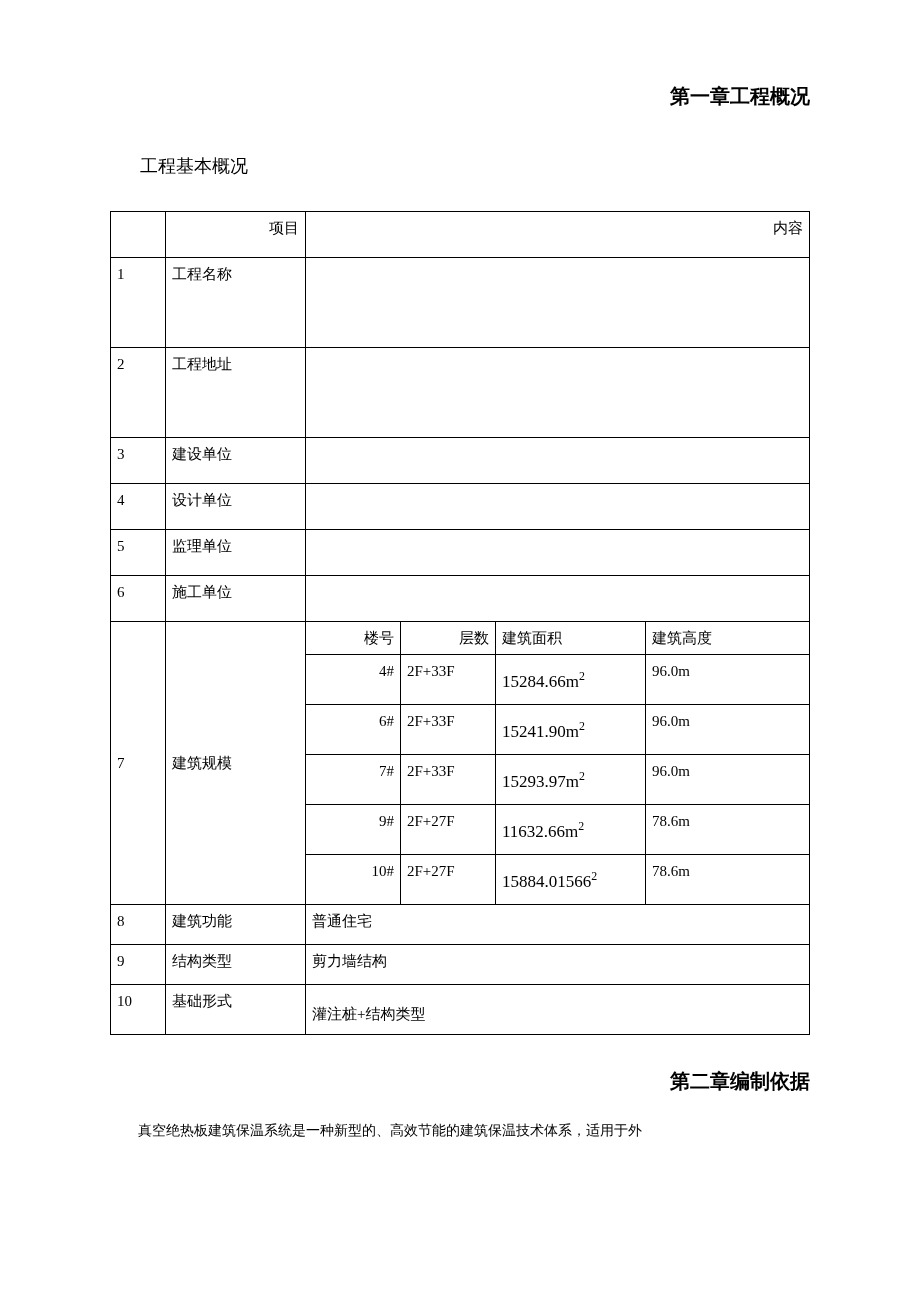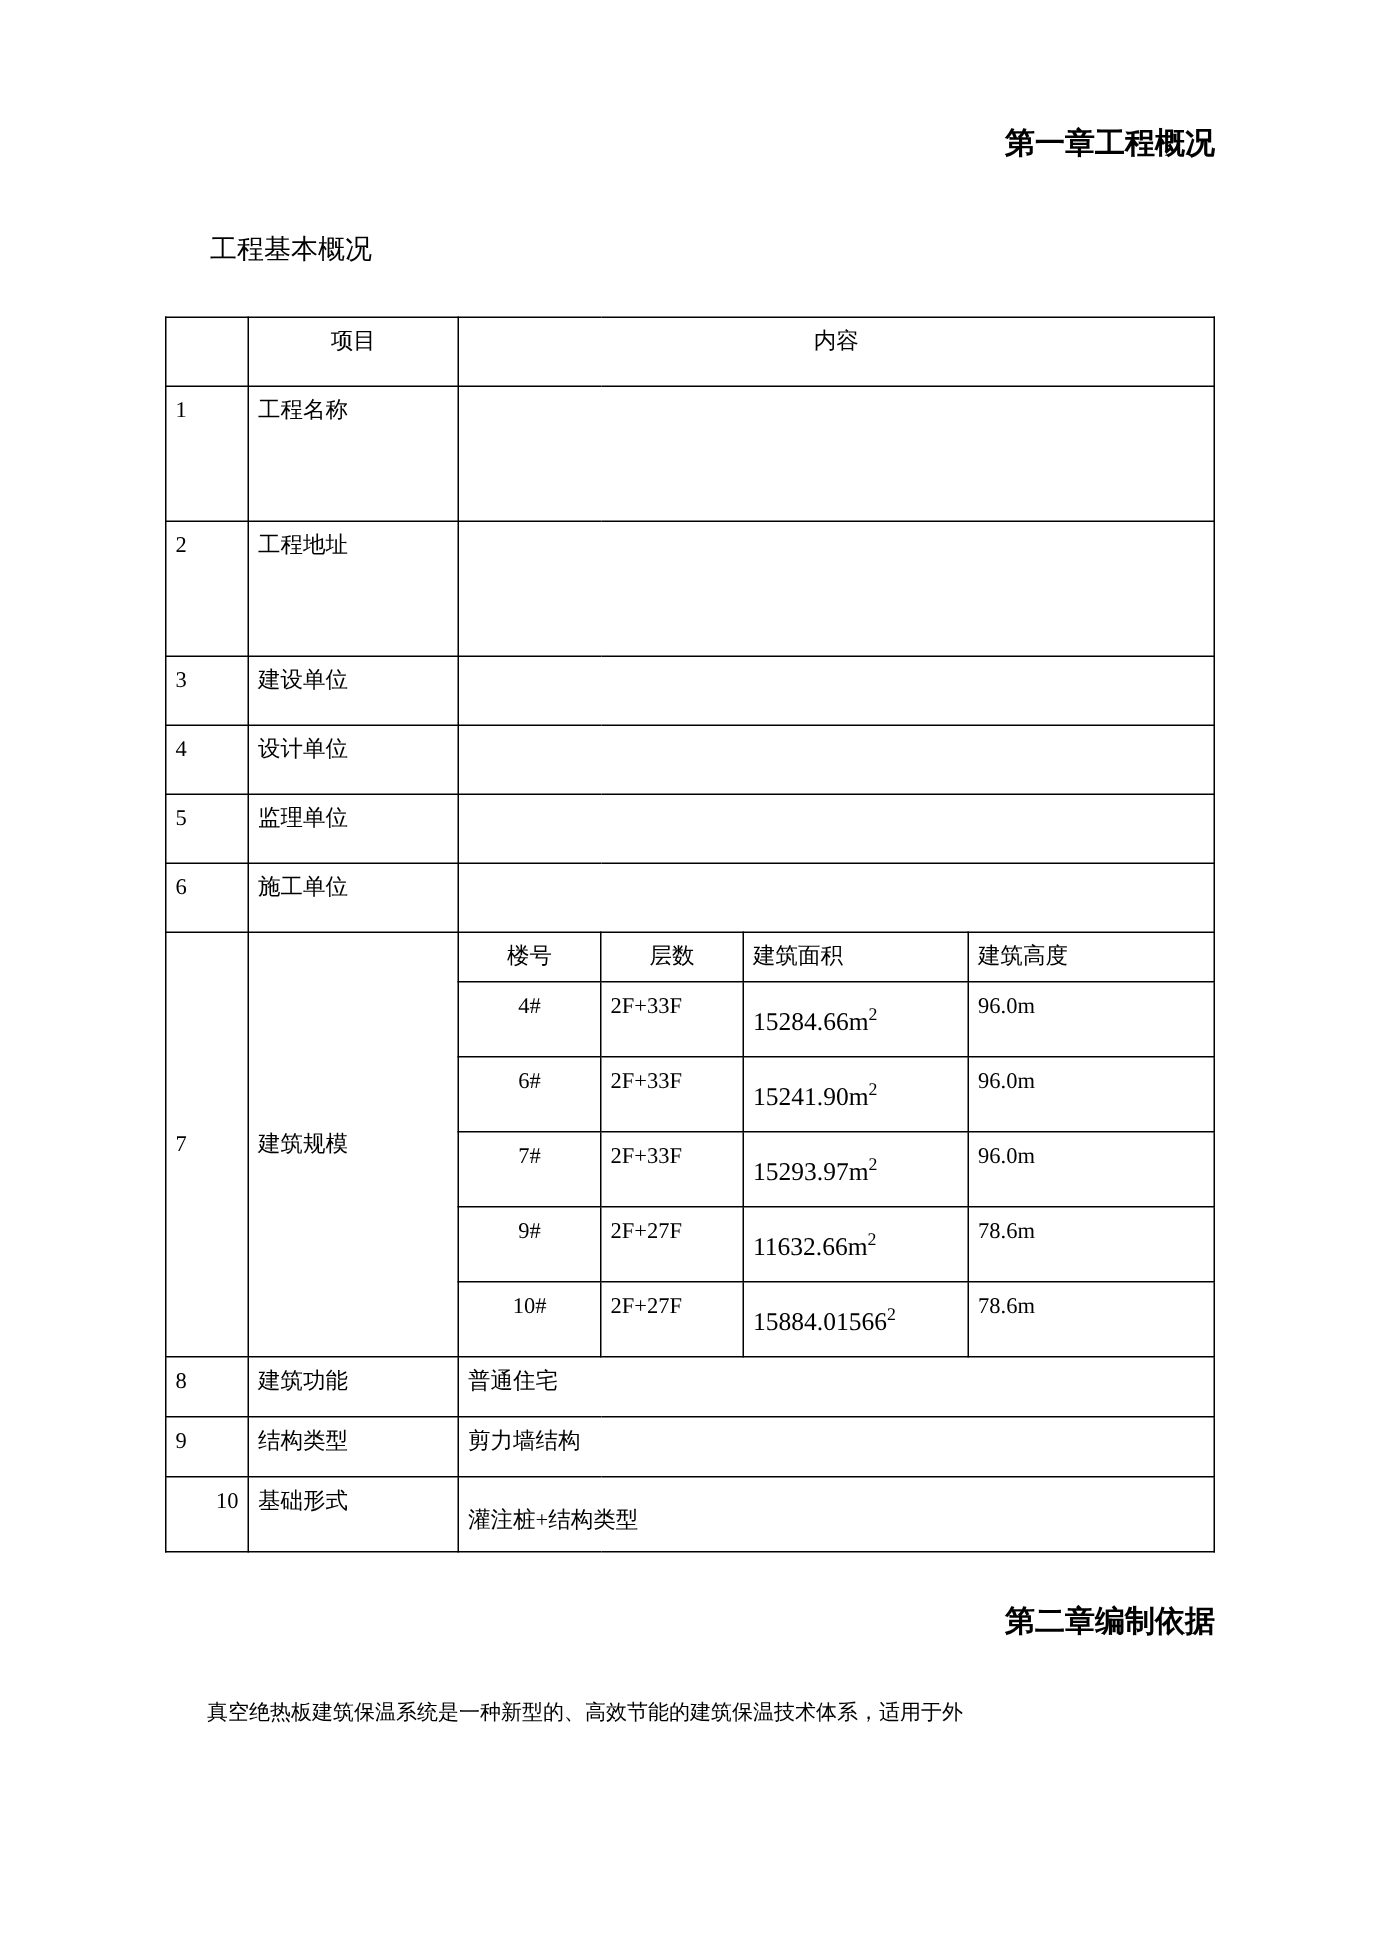--- a/index.html
+++ b/index.html
@@ -40,22 +40,22 @@
   }
   .col-num { width: 55px; }
   .col-item { width: 140px; }
   .col-c1 { width: 95px; text-align: center; }
   .col-c2 { width: 95px; }
   .col-c3 { width: 150px; }
   .col-c4 { width: auto; }
   .h-tall { height: 90px; }
   .h-med { height: 46px; }
   .h-sm { height: 40px; }
-  .h-data { height: 50px; text-align: right; }
-  .center { text-align: center; }
+  .h-data { height: 50px; }
+  .center { text-align: right; }
   .vmid { vertical-align: middle; }
   sup { font-size: 0.7em; vertical-align: super; }
   .area { font-size: 17px; padding-top: 12px; }
   .para {
     text-indent: 2em;
     font-size: 14px;
     line-height: 2.0;
     margin-top: 8px;
   }
 </style>
@@ -162,15 +162,15 @@
     <td colspan="4">剪力墙结构</td>
   </tr>
   <tr>
     <td class="h-data">10</td>
     <td>基础形式</td>
     <td colspan="4" style="vertical-align:bottom;padding-bottom:8px">灌注桩+结构类型</td>
   </tr>
 </tbody>
   </table>
 
-<div class="chapter-title" style="margin-bottom:32px">第二章编制依据</div>
+<div class="chapter-title" style="margin-bottom:20px">第二章编制依据</div>
 
 <p class="para">真空绝热板建筑保温系统是一种新型的、高效节能的建筑保温技术体系，适用于外</p>
 
 </body></html>

